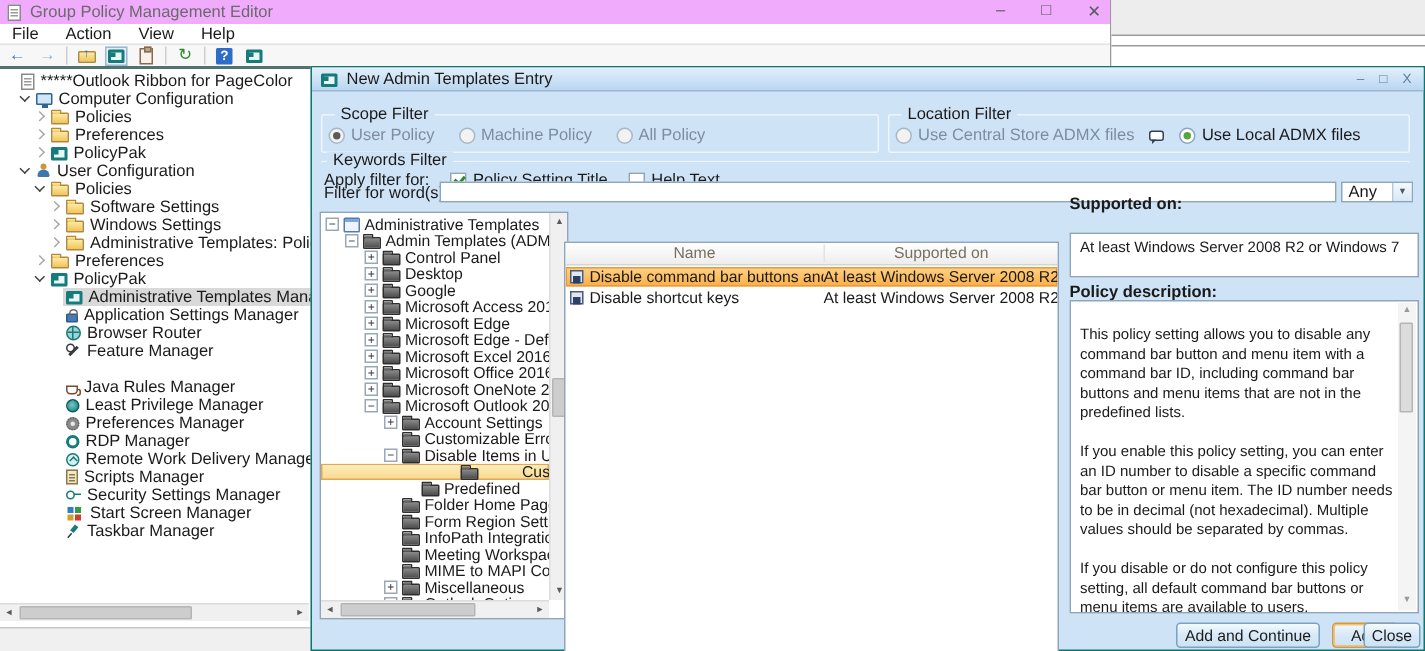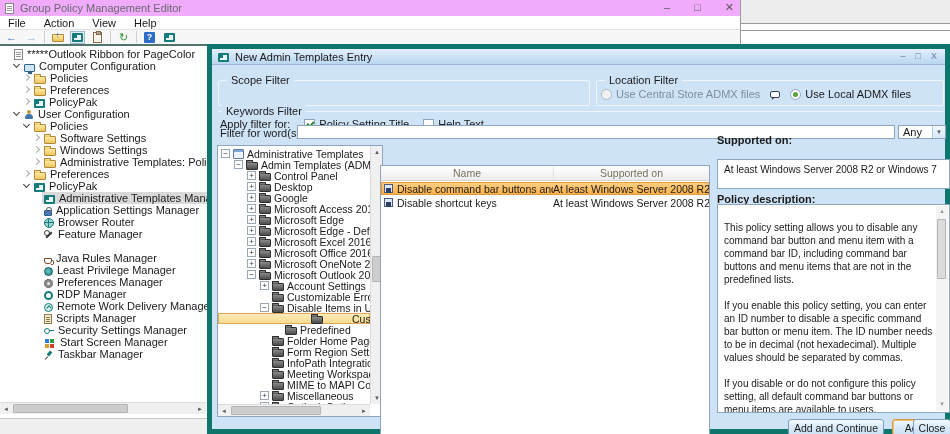--- a/index.html
+++ b/index.html
@@ -23,21 +23,21 @@
   .tb-btn { width:15px; height:13px; display:flex; align-items:center; justify-content:center; font-size:10px; }
   .tb-btn.pressed { border:1px solid #9ab8d0; background:#e3eef7; }
   .arrow-blue { color:#3b77bc; font-weight:bold; font-size:11px; }
   .arrow-dim  { color:#8fb3d8; font-weight:bold; font-size:11px; }
   #main-content { position:absolute; left:0; top:46px; width:740px; height:372px; background:#fff; overflow:hidden; }
   #main-bottom-line { position:absolute; left:0; top:418px; width:740px; height:1px; background:#c8c8c8; }
 
   
   #main-tree { position:absolute; left:0; top:2px; width:740px; }
   .trow { display:flex; align-items:center; height:12px; white-space:nowrap; }
-  .trow .hl { display:flex; align-items:flex-end; gap:4px; padding:0 2px; height:12px; }
+  .trow .hl { display:flex; align-items:center; gap:4px; padding:0 2px; height:12px; }
   .trow.sel .hl { background:#d9d9d9; }
 
   
   .chev { width:10px; height:10px; position:relative; flex:none; display:inline-block; }
   .chev.right::after { content:""; position:absolute; left:2px; top:2px; width:4px; height:4px;
     border-top:1px solid #a8a8a8; border-right:1px solid #a8a8a8; transform:rotate(45deg); }
   .chev.down::after { content:""; position:absolute; left:2px; top:1px; width:4px; height:4px;
     border-top:1px solid #404040; border-right:1px solid #404040; transform:rotate(135deg); }
 
   
@@ -104,21 +104,21 @@
   .ic-clipboard::after { content:""; position:absolute; left:2px; top:-2px; width:3px; height:2px; background:#b0a890; border:1px solid #8a6a4a; }
   .ic-folderup { width:12px; height:8px; margin-top:2px; background:linear-gradient(#ffe9a2,#f0c55c); border:1px solid #b08a3a; border-radius:1px; }
   .ic-folderup::after { content:"\2191"; position:absolute; left:3px; top:-4px; font-size:8px; color:#2d6da3; font-weight:bold; }
 
   
   #behind-right { position:absolute; left:741px; top:0; width:209px; height:44px; background:#fff; }
   #behind-right .band { position:absolute; left:0; width:100%; }
 
   
   #dialog { position:absolute; left:207px; top:44px; width:743px; height:390px;
-    background:#cfe3f7; border:5px solid #0f766e; }
+    background:#cfe3f7; border:1px solid #0f766e; }
   #dlg-titlebar { position:absolute; left:0; top:0; width:100%; height:16px;
     background:linear-gradient(#e3effc,#b9d6f0); border-bottom:1px solid #9cb8d6;
     display:flex; align-items:center; gap:6px; padding-left:6px; }
   #dlg-controls { position:absolute; right:8px; top:2px; display:flex; gap:10px; color:#5f7fa0; font-size:9px; }
 
   .groupbox { position:absolute; border:1px solid #eef5fc; border-radius:2px; }
   .groupbox .gb-label { position:absolute; top:-7px; left:8px; background:#cfe3f7; padding:0 4px; }
 
   .radio { width:11px; height:11px; border-radius:50%; background:#fff; border:1px solid #8ea6bd; position:relative; flex:none; }
   .radio.checked::after { content:""; position:absolute; left:2px; top:2px; width:5px; height:5px; border-radius:50%; background:#57a53c; }
@@ -423,20 +423,34 @@
     <span>New Admin Templates Entry</span>
     <div id="dlg-controls">
       <span>–</span>
       <span>□</span>
       <span>X</span>
     </div>
   </div>
 
   <div class="groupbox" style="left:6px; top:31px; width:372px; height:26px;">
     <span class="gb-label">Scope Filter</span>
+    <div style="display:flex; gap:16px; margin:7px 0 0 4px;">
+      <span class="opt disabled">
+        <span class="radio checked disabled"></span>
+        <span class="opt-label">User Policy</span>
+      </span>
+      <span class="opt disabled">
+        <span class="radio disabled"></span>
+        <span class="opt-label">Machine Policy</span>
+      </span>
+      <span class="opt disabled">
+        <span class="radio disabled"></span>
+        <span class="opt-label">All Policy</span>
+      </span>
+    </div>
   </div>
 
   <div class="groupbox" style="left:384px; top:31px; width:348px; height:26px;">
     <span class="gb-label">Location Filter</span>
     <div style="display:flex; gap:10px; margin:7px 0 0 4px; align-items:center;">
       <span class="opt disabled">
         <span class="radio disabled"></span>
         <span class="opt-label">Use Central Store ADMX files</span>
       </span>
       <span class="ic ic-bubble"></span>

